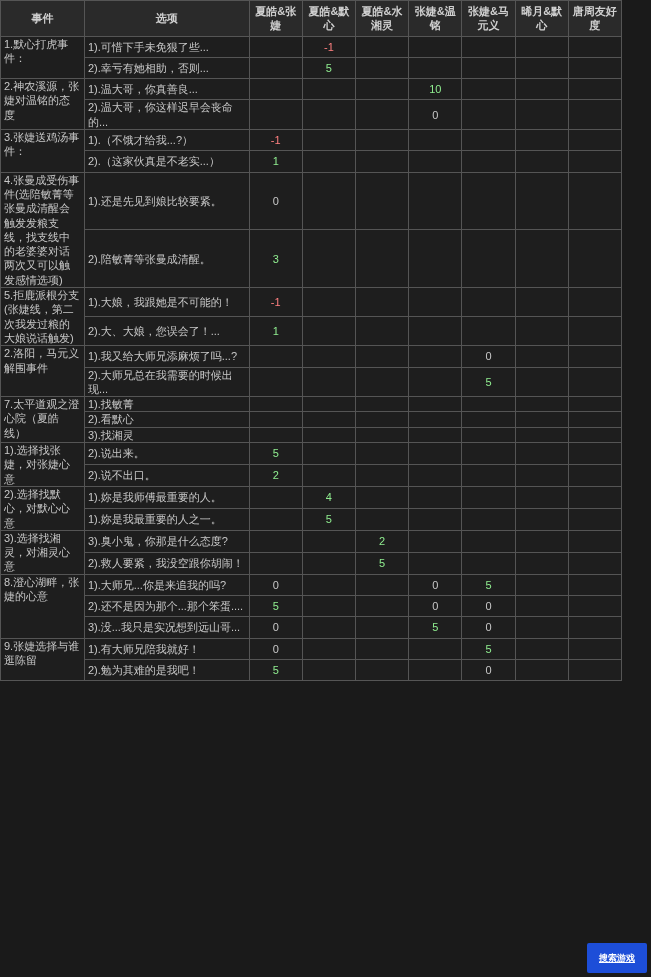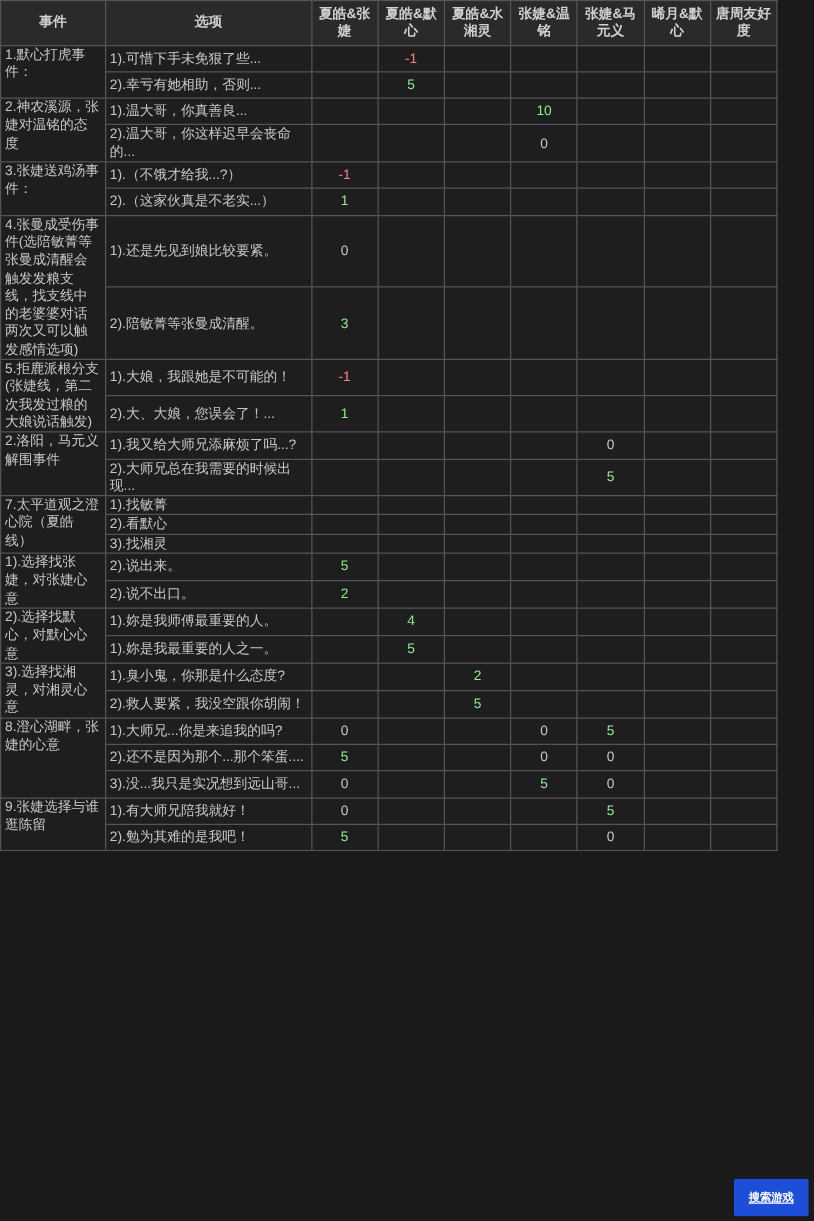--- a/index.html
+++ b/index.html
@@ -289,21 +289,21 @@
           <td></td>
           <td style="color: rgb(144, 238, 144);">5</td>
           <td></td>
           <td></td>
           <td></td>
           <td></td>
           <td></td>
         </tr>
         <tr>
           <td rowspan="2" class="event-cell">3).选择找湘灵，对湘灵心意</td>
-          <td class="option-cell">1).臭小鬼，你那是什么态度?</td>
+          <td class="option-cell">3).臭小鬼，你那是什么态度?</td>
           <td></td>
           <td></td>
           <td style="color: rgb(144, 238, 144);">2</td>
           <td></td>
           <td></td>
           <td></td>
           <td></td>
         </tr>
         <tr>
           <td class="option-cell">2).救人要紧，我没空跟你胡闹！</td>

